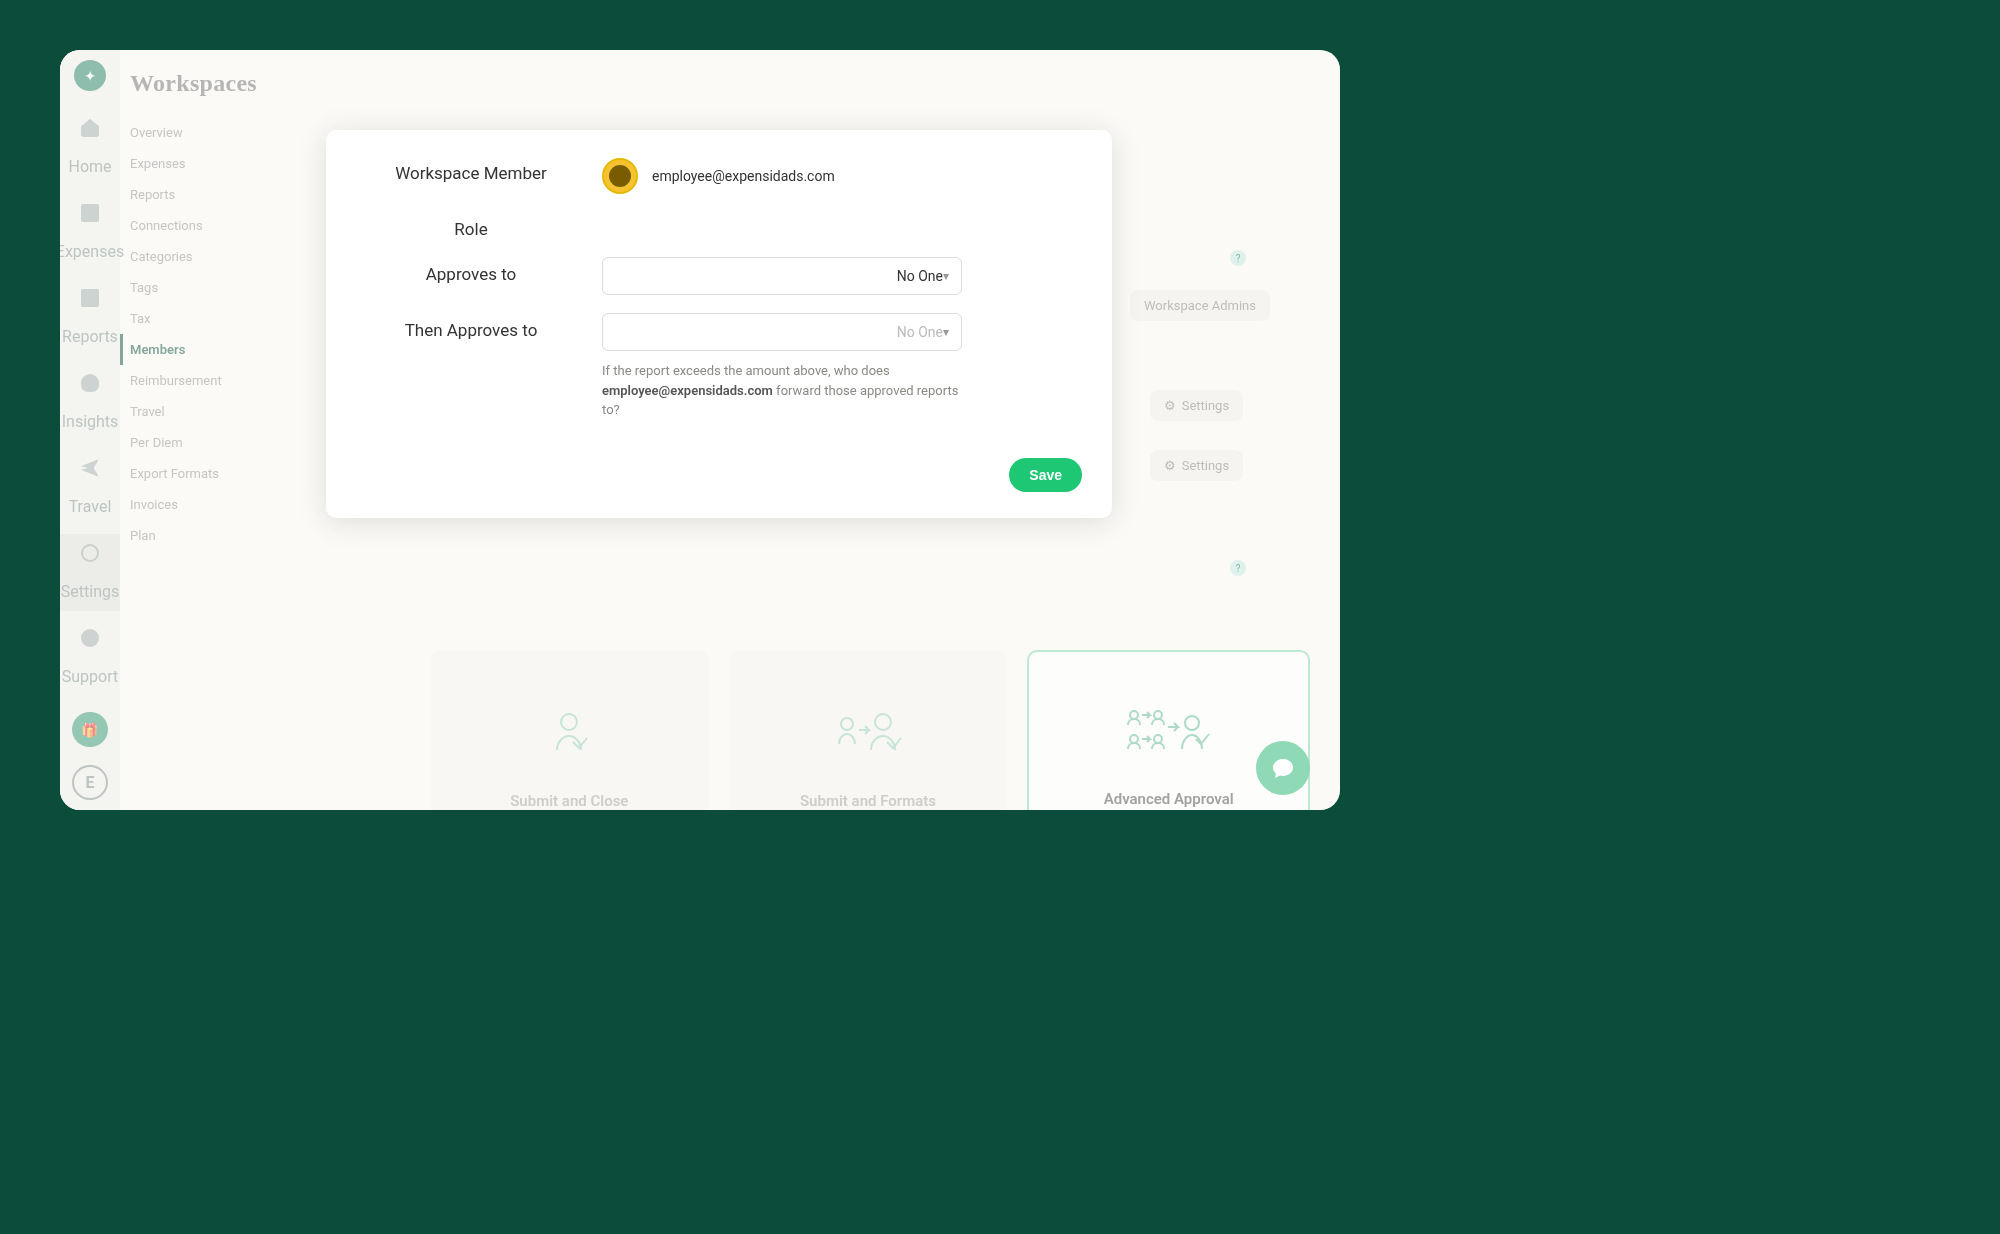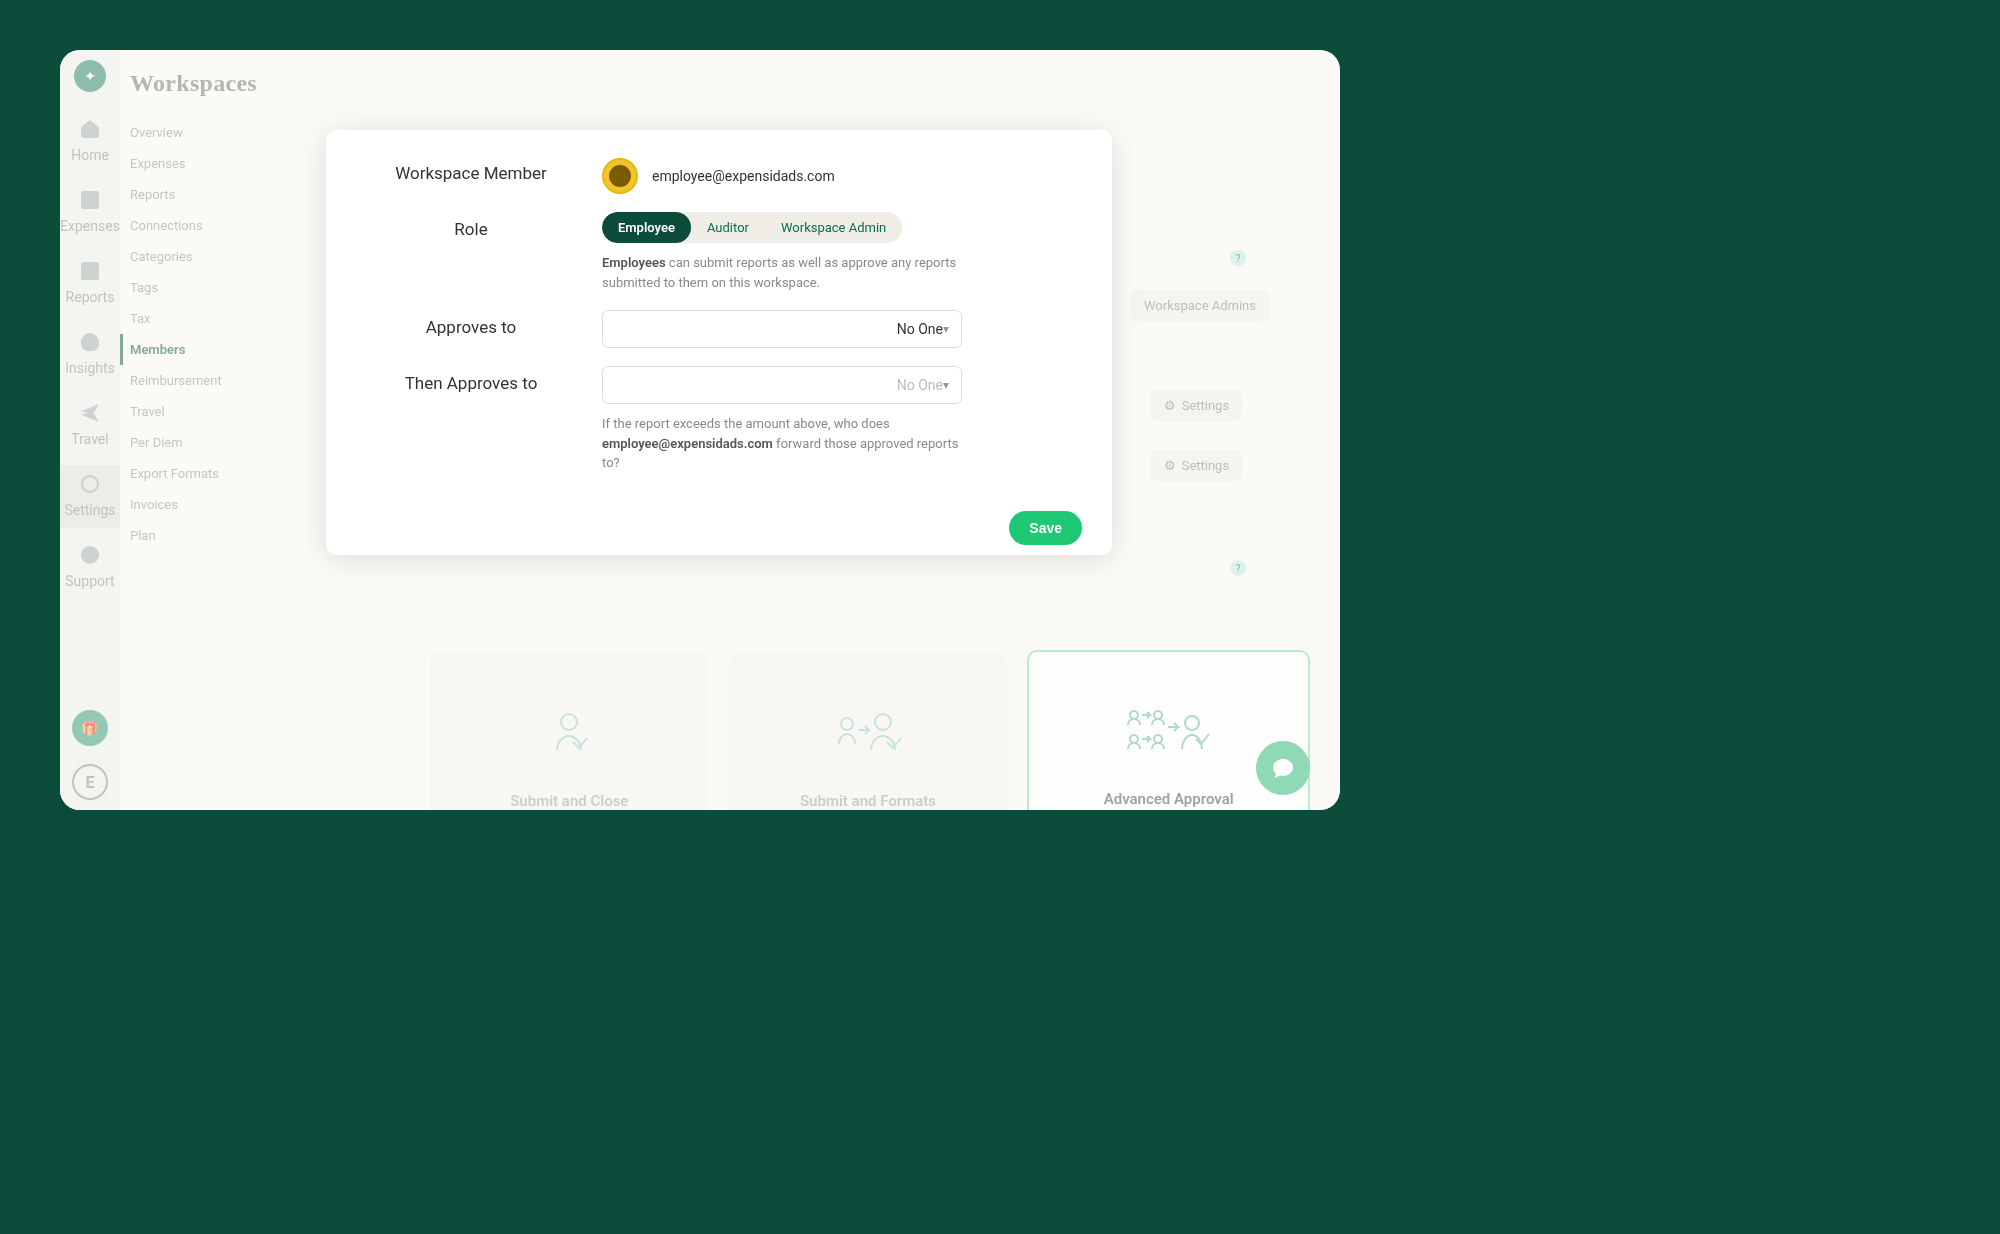--- a/index.html
+++ b/index.html
@@ -35,22 +35,22 @@
   border-radius: 50%;
   margin-bottom: 10px;
   display:flex;align-items:center;justify-content:center;
   color:#fff;font-size:14px;
 }
 .rail-item {
   width: 60px;
   display: flex; flex-direction: column; align-items: center;
   padding: 10px 0;
   color: #7a8a85;
-  font-size: 14px;
-  gap: 9px;
+  font-size: 16px;
+  gap: 20px;
   cursor: pointer;
 }
 .rail-item.active { background: #d8d8d0; }
 .rail-icon { width: 18px; height: 18px; background: currentColor; opacity:.7; border-radius:3px; }
 .rail-icon.home { clip-path: polygon(50% 0, 100% 40%, 100% 100%, 0 100%, 0 40%); }
 .rail-icon.doc { border-radius:2px; }
 .rail-icon.bulb { border-radius: 50% 50% 40% 40%; }
 .rail-icon.plane { clip-path: polygon(0 40%, 100% 0, 70% 50%, 100% 100%, 0 60%, 40% 50%); }
 .rail-icon.gear { border-radius:50%; box-shadow: 0 0 0 2px currentColor inset; background:transparent; }
 .rail-icon.chat { border-radius:50%; }
@@ -152,21 +152,21 @@
 .help-text{font-size:13px;color:#8a8a85;margin-top:10px;line-height:1.5;max-width:370px;}
 .help-text b{color:#555;font-weight:600;}
 .select, .text-input {
   width:100%;padding:10px 12px;border:1px solid #ddd;border-radius:6px;
   font-size:14px;color:#333;background:#fff;
   display:flex;align-items:center;justify-content:flex-end;
 }
 .select.disabled{color:#bbb;}
 .chev{color:#999;font-size:12px;}
 .text-input{height:38px;}
-.modal-footer{display:flex;justify-content:flex-end;padding:10px 30px 10px;}
+.modal-footer{display:flex;justify-content:flex-end;padding:10px 30px 26px;}
 .save-btn{background:#1ec774;color:#fff;border:none;padding:9px 20px;border-radius:20px;font-size:14px;font-weight:600;cursor:pointer;}
 
 .chat-fab {
   position:absolute;right:90px;bottom:70px;
   width:54px;height:54px;border-radius:50%;
   background:#8fd9b6;display:flex;align-items:center;justify-content:center;
   color:#fff;font-size:24px;
 }
 </style>
 </head>
@@ -297,28 +297,20 @@
         <div class="row-label">Workspace Member</div>
         <div class="row-field" style="padding-top:2px">
           <span class="avatar">
               <span class="avatar-inner"></span>
             </span>
           <span class="member-email">employee@expensidads.com</span>
         </div>
       </div>
       <div class="row">
         <div class="row-label">Role</div>
-        <div class="row-field">
-          <div class="role-pills">
-            <div class="pill active">Employee</div>
-            <div class="pill">Auditor</div>
-            <div class="pill">Workspace Admin</div>
-          </div>
-          <div class="help-text"><b>Employees</b><span> can submit reports as well as approve any reports submitted to them on this workspace.</span></div>
-        </div>
       </div>
       <div class="row">
         <div class="row-label">Approves to</div>
         <div class="row-field">
           <div class="select">
             <span>No One</span>
             <span class="chev">▾</span>
           </div>
         </div>
       </div>

